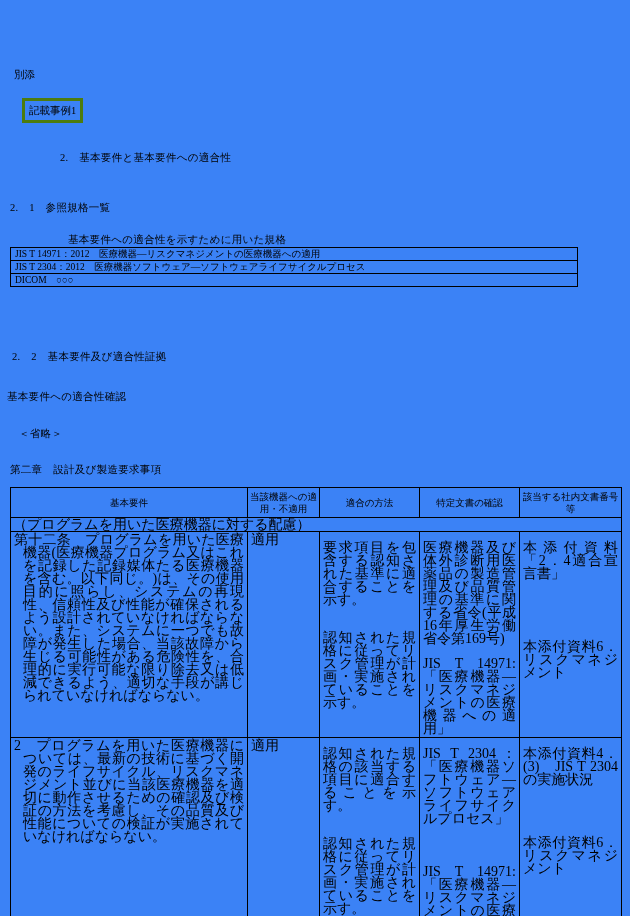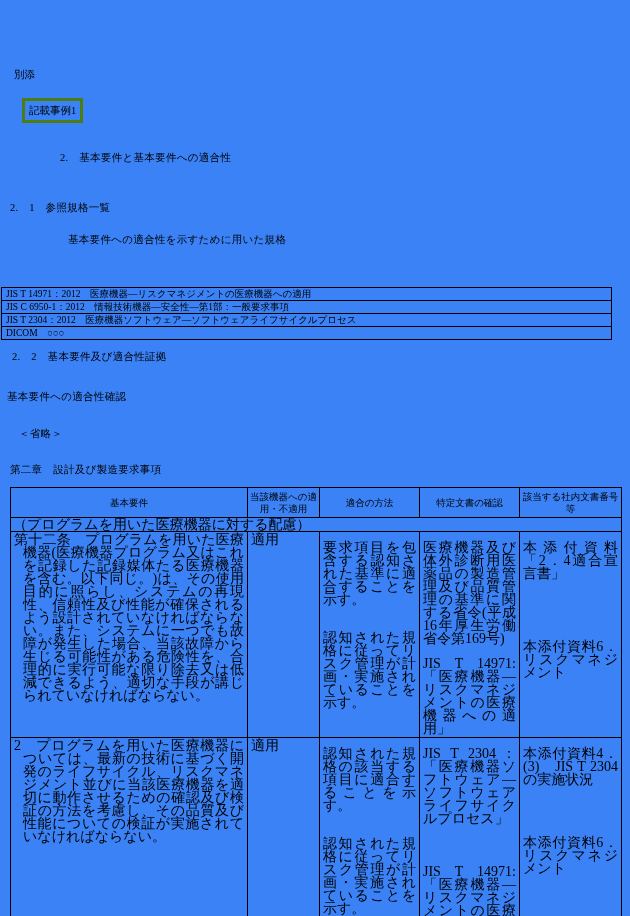--- a/index.html
+++ b/index.html
@@ -20,21 +20,21 @@
   .h-s2    { left:12px; top:151px;margin-left:48px; }
   .h-s21   { left:10px; top:201px; }
   .h-intro { left:22px; top:233px;margin-left:46px; }
   .h-s22   { left:12px; top:350px; }
   .h-check { left:7px;  top:390px; }
   .h-omit  { left:19px; top:427px; }
   .h-chap  { left:10px; top:463px; }
 
   table { border-collapse:collapse; }
 
-  .standards-table { position:absolute; left:1px; top:247px; width:611px; table-layout:fixed;margin-top:40px; }
+  .standards-table { position:absolute; left:10px; top:247px; width:568px; table-layout:fixed; }
   .standards-table td {
     border:1px solid #000; font-size:9.5px; line-height:12px;
     height:13px; padding:0 4px; white-space:nowrap; overflow:hidden;
   }
 
   .main-table { position:absolute; left:10px; top:487px; width:611px; table-layout:fixed;border-radius:22px; }
   .main-table th {
     border:1px solid #000; font-size:9.5px; font-weight:normal;
     text-align:center; vertical-align:middle; line-height:12px; padding:2px 2px; height:30px;
   }
@@ -64,23 +64,20 @@
   <div class="example-box">記載事例1</div>
 
   <div class="heading h-s2">2.　基本要件と基本要件への適合性</div>
   <div class="heading h-s21">2.　1　参照規格一覧</div>
   <div class="heading h-intro">基本要件への適合性を示すために用いた規格</div>
 
   <table class="standards-table">
     <tbody>
       <tr>
         <td>JIS T 14971：2012　医療機器―リスクマネジメントの医療機器への適用</td>
-      </tr>
-      <tr>
-        <td>JIS C 6950-1：2012　情報技術機器―安全性―第1部：一般要求事項</td>
       </tr>
       <tr>
         <td>JIS T 2304：2012　医療機器ソフトウェア―ソフトウェアライフサイクルプロセス</td>
       </tr>
       <tr>
         <td>DICOM　○○○</td>
       </tr>
     </tbody>
   </table>
 

